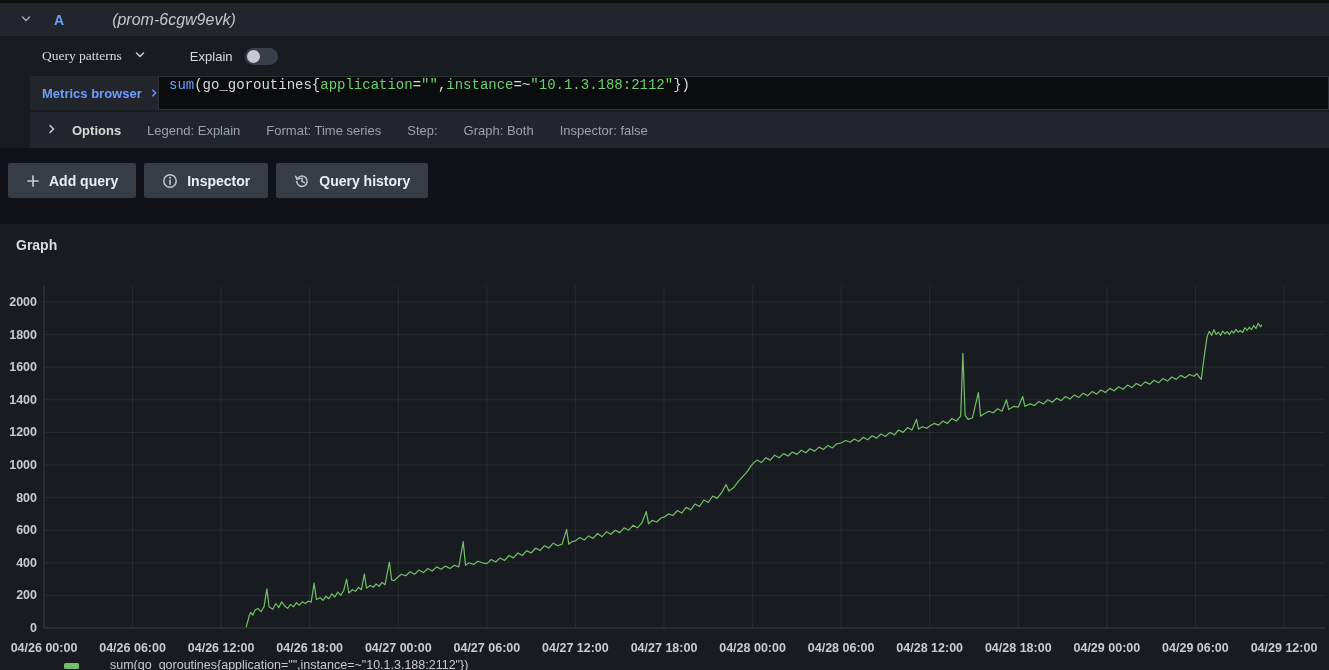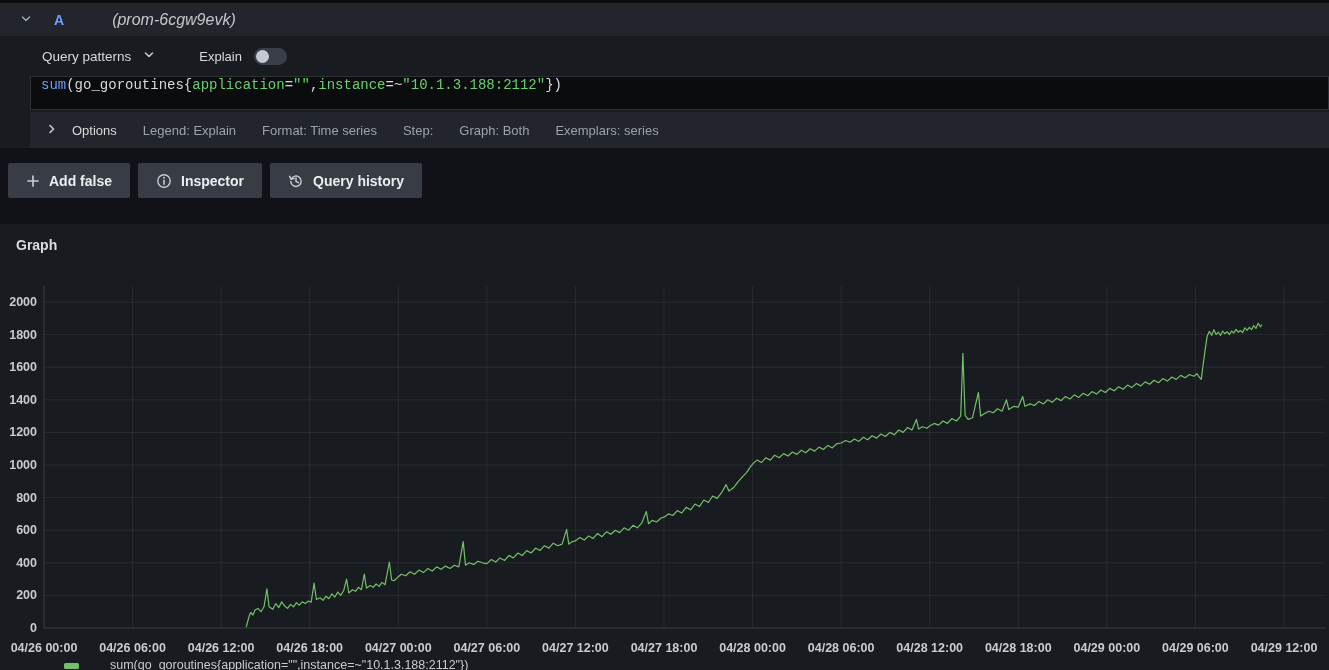--- a/index.html
+++ b/index.html
@@ -16,21 +16,21 @@
   .hdr{
     position:absolute;left:0;top:0;width:1329px;height:36px;background:var(--raised);
     border-top:3px solid #0b0c0e;display:flex;align-items:center;
   }
   .hdr .chev{margin-left:20px;}
   .refid{color:var(--blue,#6e9fff);font-weight:700;font-size:14px;margin-left:22px;}
   .dshint{font-style:italic;color:#c5c7ca;font-size:16px;margin-left:48px;}
   
   .editor{position:absolute;left:0;top:36px;width:1329px;height:112px;background:var(--panel);}
   .row2{height:40px;display:flex;align-items:center;}
-  .row2 .qp{margin-left:42px;font-size:13.5px;color:var(--text);}
+  .row2 .qp{margin-left:42px;font-size:13.5px;color:var(--text);font-family:Liberation Serif, serif;}
   .row2 .chev{margin-left:12px;}
   .row2 .explain{margin-left:44px;font-size:13px;color:var(--text);}
   .toggle{
     margin-left:12px;width:33px;height:17px;border-radius:9px;background:#3a3e48;
     position:relative;cursor:pointer;
   }
   .toggle .knob{position:absolute;left:2px;top:2px;width:13px;height:13px;border-radius:50%;background:#c6c9d0;}
   .qrow{height:34px;display:flex;align-items:stretch;padding-left:30px;}
   .chip{
     background:var(--raised);display:flex;align-items:center;padding:0 12px;
@@ -45,21 +45,21 @@
     white-space:pre;cursor:text;
   }
   .tok-plain{color:#d8d9da;}
   .tok-blue{color:var(--blue,#6e9fff);}
   .tok-green{color:var(--code-green,#6ccf70);}
   .opts{
     position:absolute;left:30px;right:0;top:112px;height:36px;background:var(--raised);
     display:flex;align-items:center;font-size:13px;cursor:pointer;
   }
   .opts .chev{margin-left:16px;}
-  .opts .title{font-weight:400;margin-left:14px;color:var(--text);}
+  .opts .title{font-weight:700;margin-left:14px;color:var(--text);}
   .opts .item{margin-left:26px;color:var(--text-dim);}
   
   .btns{position:absolute;left:8px;top:163px;display:flex;gap:8px;}
   .btn{
     height:35px;background:#383c44;border:none;border-radius:2px;color:#eceef0;
     font-family:"Liberation Sans",sans-serif;font-size:14px;font-weight:600;
     display:flex;align-items:center;padding:0 18px;gap:9px;cursor:pointer;
   }
   .btn svg{display:block;}
   
@@ -91,45 +91,53 @@
       <svg width="12" height="12" viewBox="0 0 12 12">
           <polyline points="2.5,4 6,7.5 9.5,4" fill="none" stroke="#c6c9d0" stroke-width="1.6" stroke-linecap="round" stroke-linejoin="round"></polyline>
         </svg>
     </span>
     <span class="explain">Explain</span>
     <span class="toggle">
         <span class="knob"></span>
       </span>
   </div>
   <div class="qrow">
+    <span class="chip">
+      <span>Metrics browser</span>
+      <span class="chev">
+        <svg width="10" height="10" viewBox="0 0 12 12">
+            <polyline points="4.5,2.5 8,6 4.5,9.5" fill="none" stroke="#6e9fff" stroke-width="1.6" stroke-linecap="round" stroke-linejoin="round"></polyline>
+          </svg>
+      </span>
+    </span>
     <div class="qinput" id="query-input"><span class="tok-blue">sum</span><span class="tok-plain">(go_goroutines{</span><span class="tok-green">application</span><span class="tok-plain">=</span><span class="tok-green">""</span><span class="tok-plain">,</span><span class="tok-green">instance</span><span class="tok-plain">=~</span><span class="tok-green">"10.1.3.188:2112"</span><span class="tok-plain">})</span></div>
   </div>
 </div>
 <div class="opts">
   <span class="chev">
     <svg width="12" height="12" viewBox="0 0 12 12">
         <polyline points="4,2.5 7.5,6 4,9.5" fill="none" stroke="#c6c9d0" stroke-width="1.6" stroke-linecap="round" stroke-linejoin="round"></polyline>
       </svg>
   </span>
   <span class="title">Options</span>
   <span class="item">Legend: Explain</span>
   <span class="item">Format: Time series</span>
   <span class="item">Step:</span>
   <span class="item">Graph: Both</span>
-  <span class="item">Exemplars: series</span>
+  <span class="item">Inspector: false</span>
 </div>
 
 <div class="btns">
   <button class="btn">
     <span>
       <svg width="14" height="14" viewBox="0 0 14 14">
           <path d="M7 2v10M2 7h10" stroke="#c6c9d0" stroke-width="1.7" stroke-linecap="round"></path>
         </svg>
     </span>
-    <span>Add false</span>
+    <span>Add query</span>
   </button>
   <button class="btn">
     <span>
       <svg width="16" height="16" viewBox="0 0 16 16">
           <circle cx="8" cy="8" r="6.2" fill="none" stroke="#c6c9d0" stroke-width="1.4"></circle>
           <path d="M8 7.2v4" stroke="#c6c9d0" stroke-width="1.6" stroke-linecap="round"></path>
           <circle cx="8" cy="4.8" r="0.95" fill="#c6c9d0"></circle>
         </svg>
     </span>
     <span>Inspector</span>

